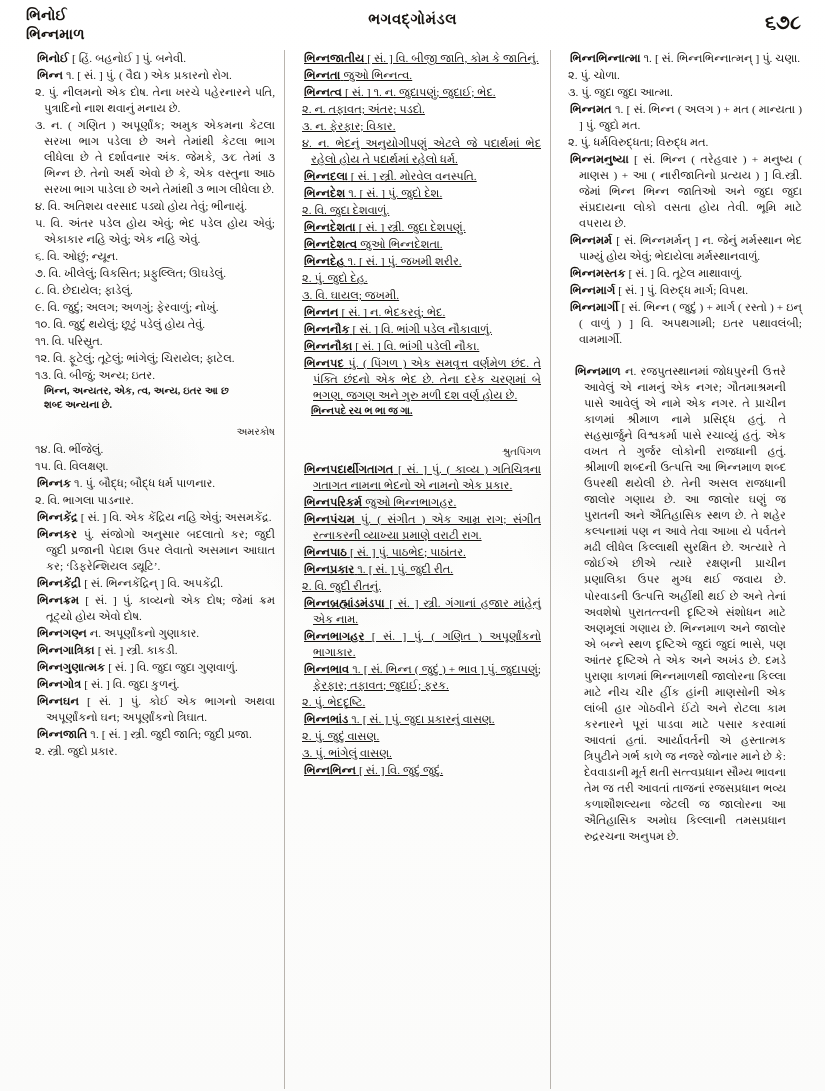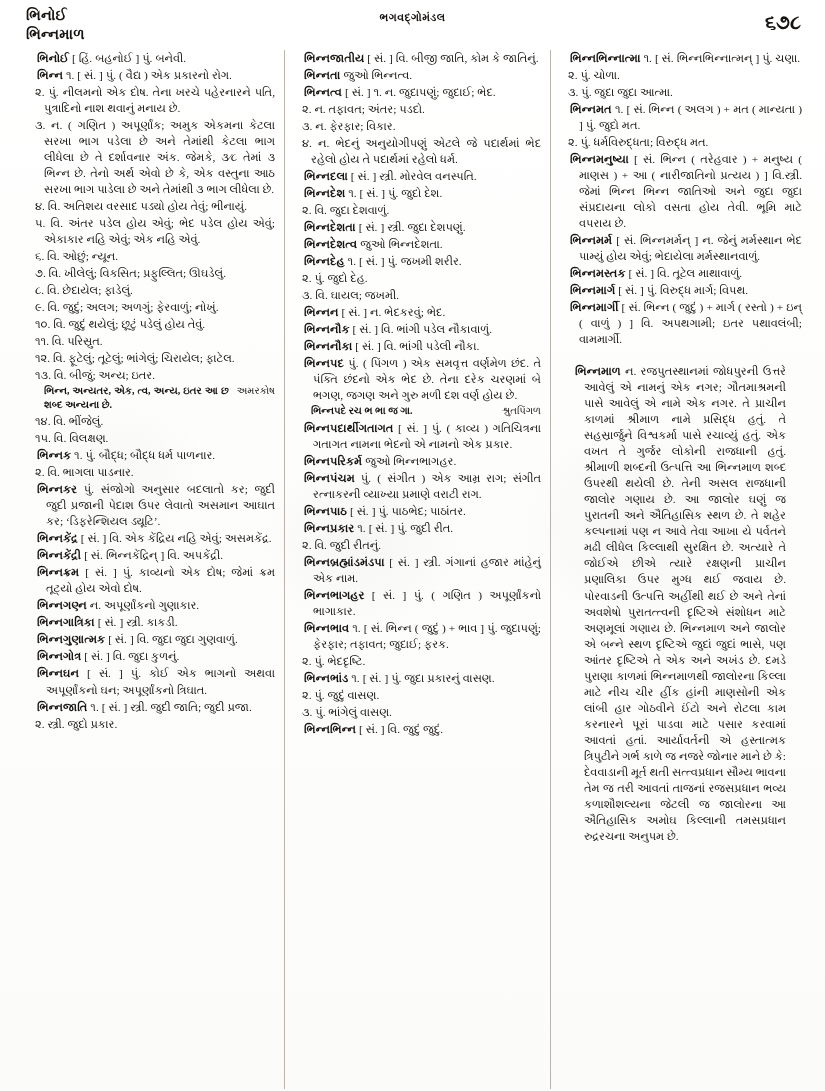--- a/index.html
+++ b/index.html
@@ -46,21 +46,21 @@
     font-size: 14.5px;
     letter-spacing: 0.1px;
   }
   .rh-left div { white-space: nowrap; }
   .rh-center {
     position: absolute;
     left: 0; right: 0;
     top: 11px;
     text-align: center;
     font-weight: 700;
-    font-size: 11px;
+    font-size: 15px;
     letter-spacing: 0.4px;
   }
   .rh-right {
     position: absolute;
     right: 24px;
     top: 11px;
     font-weight: 700;
     font-size: 20px;
   }
 
@@ -76,21 +76,21 @@
   }
   .col {
     position: relative;
     box-sizing: border-box;
     padding: 0 9px 0 8px;
     font-size: 11.4px;
     line-height: 1.405;
     overflow: hidden;
   }
   .col.c1 { width: 266px; }
-  .col.c2 { width: 266px; border-left: 1px solid #b9b4ae; }
+  .col.c2 { width: 266px; border-left: 1px solid #b9b4ae; text-decoration: underline; }
   .col.c3 { width: 261px; border-left: 1px solid #b9b4ae; }
 
   
   .entry {
     margin: 0 0 1.0px 0;
     text-indent: 0;
     text-align: justify;
     text-justify: inter-word;
     word-spacing: 0.1px;
   }
@@ -117,20 +117,21 @@
     font-size: 10.1px;
     line-height: 1.36;
     text-align: justify;
   }
   .quote .qhw { font-weight: 700; }
   .quote .src {
     float: right;
     font-size: 10.1px;
     font-weight: 400;
     padding-left: 8px;
+    margin-top: 41px;
   }
   .quote::after { content: ""; display: block; clear: both; }
 
   
   .article {
     margin: 16px;
     text-align: justify;
     padding-left: 9px;
     text-indent: -9px;
   }
@@ -165,22 +166,22 @@
           <p class="sense"><span>૯. વિ. જુદું; અલગ; અળગું; ફેરવાળું; નોખું.</span></p>
           <p class="sense"><span>૧૦. વિ. જુદું થયેલું; છૂટું પડેલું હોય તેવું.</span></p>
           <p class="sense"><span>૧૧. વિ. પરિસ્રુત.</span></p>
           <p class="sense"><span>૧૨. વિ. ફૂટેલું; તૂટેલું; ભાંગેલું; ચિરાયેલ; ફાટેલ.</span></p>
           <p class="sense"><span>૧૩. વિ. બીજું; અન્ય; ઇતર.</span></p>
           <p class="quote"><span class="src">અમરકોષ</span><span class="qhw">ભિન્ન, અન્યતર, એક, ત્વ, અન્ય, ઇતર આ છ શબ્દ અન્યના છે.</span></p>
           <p class="sense"><span>૧૪. વિ. ભીંજેલું.</span></p>
           <p class="sense"><span>૧૫. વિ. વિલક્ષણ.</span></p>
           <p class="entry hang"><span class="hw">ભિન્નક</span> <span>૧. પું. બૌદ્ધ; બૌદ્ધ ધર્મ પાળનાર.</span></p>
           <p class="sense"><span>૨. વિ. ભાગલા પાડનાર.</span></p>
+          <p class="entry hang"><span class="hw">ભિન્નકેંદ્ર</span> <span>[ સં. ] વિ. એક કેંદ્રિય નહિ એવું; અસમકેંદ્ર.</span></p>
           <p class="entry hang"><span class="hw">ભિન્નકર</span> <span>પું. સંજોગો અનુસાર બદલાતો કર; જુદી જુદી પ્રજાની પેદાશ ઉપર લેવાતો અસમાન આઘાત કર; ‘ડિફરેન્શિયલ ડ્યૂટિ’.</span></p>
-          <p class="entry hang"><span class="hw">ભિન્નકેંદ્ર</span> <span>[ સં. ] વિ. એક કેંદ્રિય નહિ એવું; અસમકેંદ્ર.</span></p>
           <p class="entry hang"><span class="hw">ભિન્નકેંદ્રી</span> <span>[ સં. ભિન્નકેંદ્રિન્ ] વિ. અપકેંદ્રી.</span></p>
           <p class="entry hang"><span class="hw">ભિન્નક્રમ</span> <span>[ સં. ] પું. કાવ્યનો એક દોષ; જેમાં ક્રમ તૂટ્યો હોય એવો દોષ.</span></p>
           <p class="entry hang"><span class="hw">ભિન્નગણ્ન</span> <span>ન. અપૂર્ણાંકનો ગુણાકાર.</span></p>
           <p class="entry hang"><span class="hw">ભિન્નગાત્રિકા</span> <span>[ સં. ] સ્ત્રી. કાકડી.</span></p>
           <p class="entry hang"><span class="hw">ભિન્નગુણાત્મક</span> <span>[ સં. ] વિ. જુદા જુદા ગુણવાળું.</span></p>
           <p class="entry hang"><span class="hw">ભિન્નગોત્ર</span> <span>[ સં. ] વિ. જુદા કુળનું.</span></p>
           <p class="entry hang"><span class="hw">ભિન્નઘન</span> <span>[ સં. ] પું. કોઈ એક ભાગનો અથવા અપૂર્ણાંકનો ઘન; અપૂર્ણાંકનો ત્રિઘાત.</span></p>
           <p class="entry hang"><span class="hw">ભિન્નજાતિ</span> <span>૧. [ સં. ] સ્ત્રી. જુદી જાતિ; જુદી પ્રજા.</span></p>
           <p class="sense"><span>૨. સ્ત્રી. જુદો પ્રકાર.</span></p>
         </div>

